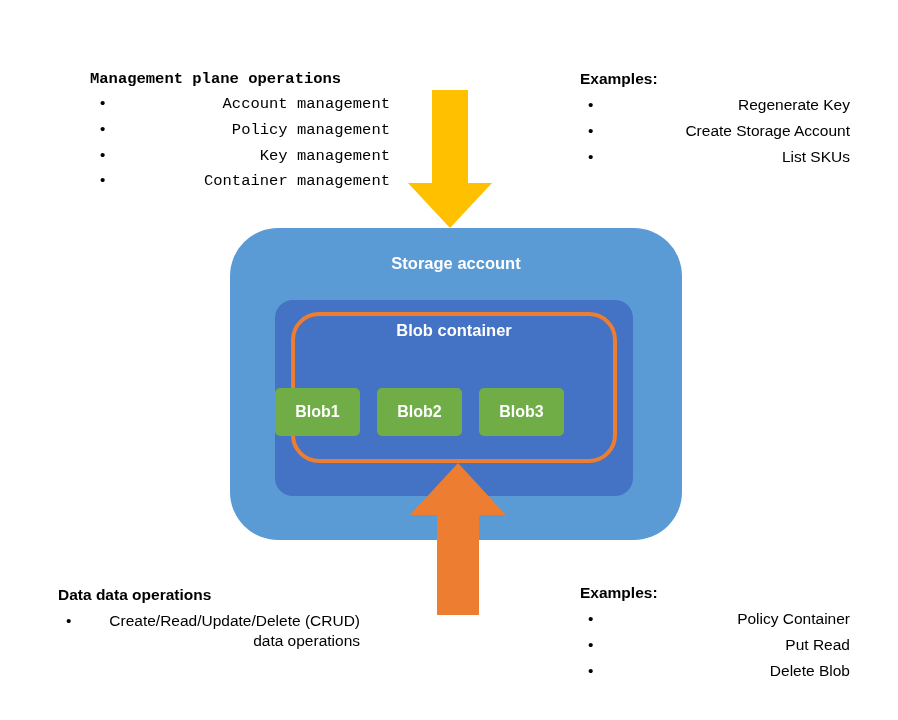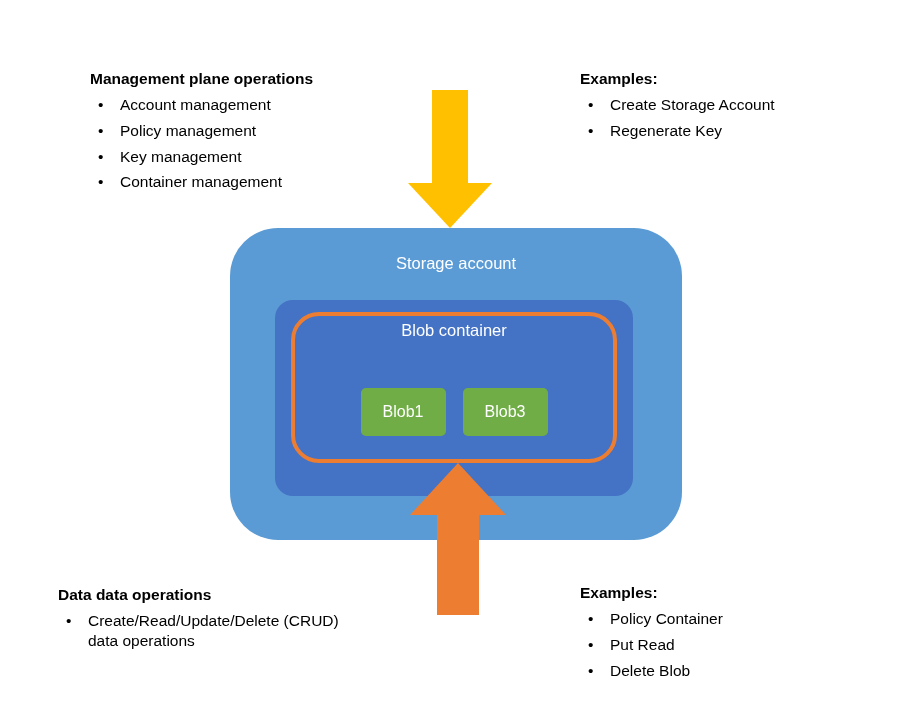--- a/index.html
+++ b/index.html
@@ -16,41 +16,43 @@
 
   
   .text-block { position: absolute; color: #000; font-size: 15.5px; }
   .text-block .block-title { font-size: 15.5px; font-weight: bold; margin-bottom: 7px; }
   .text-block ul { list-style: none; }
   .text-block li {
     position: relative;
     padding-left: 30px;
     margin-bottom: 6px;
     line-height: 1.28;
+    text-align: right;
   }
   .text-block li::before {
     content: "\2022";
     position: absolute;
     left: 8px;
     top: 0;
   }
 
-  .mgmt-block { left: 90px; top: 70px; width: 300px; }
+  .mgmt-block { left: 90px; top: 70px; width: 300px; font-family: Liberation Mono, monospace; }
   .mgmt-examples { left: 580px; top: 70px; width: 270px; }
   .data-block { left: 58px; top: 586px; width: 302px; }
   .data-examples { left: 580px; top: 584px; width: 270px; }
 
   
   .storage-box {
     position: absolute;
     left: 230px; top: 228px;
     width: 452px; height: 312px;
     background: #5B9BD5;
     border-radius: 48px;
     z-index: 1;
+    font-weight: bold;
   }
   .storage-label {
     position: absolute;
     top: 26px; left: 0; width: 100%;
     text-align: center;
     color: #ffffff;
     font-size: 16.5px;
   }
   .container-box {
     position: absolute;
@@ -71,21 +73,21 @@
     position: absolute;
     top: 21px; left: 0; width: 100%;
     text-align: center;
     color: #ffffff;
     font-size: 16.5px;
   }
   .blob-row {
     position: absolute;
     left: 0; top: 88px; width: 100%;
     display: flex;
-    justify-content: center;
+    justify-content: flex-start;
     gap: 17px;
   }
   .blob {
     width: 85px; height: 48px;
     background: #70AD47;
     border-radius: 5px;
     color: #ffffff;
     font-size: 16px;
     display: flex;
     align-items: center;
@@ -134,38 +136,40 @@
       <li>Account management</li>
       <li>Policy management</li>
       <li>Key management</li>
       <li>Container management</li>
     </ul>
   </div>
 
   <div class="text-block mgmt-examples">
     <div class="block-title">Examples:</div>
     <ul>
+      <li>Regenerate Key</li>
       <li>Create Storage Account</li>
-      <li>Regenerate Key</li>
+      <li>List SKUs</li>
     </ul>
   </div>
 
   <div class="arrow arrow-down">
     <div class="shaft"></div>
     <div class="head"></div>
   </div>
 
   <div class="storage-box">
     <div class="storage-label">Storage account</div>
 
     <div class="container-box">
       <div class="container-outline"></div>
       <div class="container-label">Blob container</div>
       <div class="blob-row">
         <div class="blob">Blob1</div>
+        <div class="blob">Blob2</div>
         <div class="blob">Blob3</div>
       </div>
     </div>
   </div>
 
   <div class="arrow arrow-up">
     <div class="head"></div>
     <div class="shaft"></div>
   </div>
 

